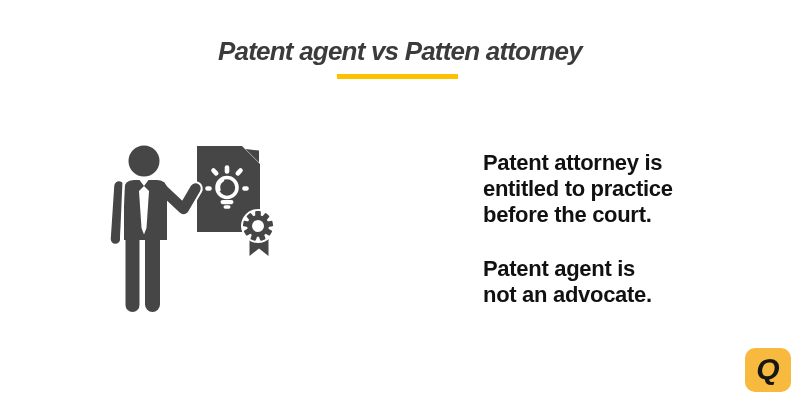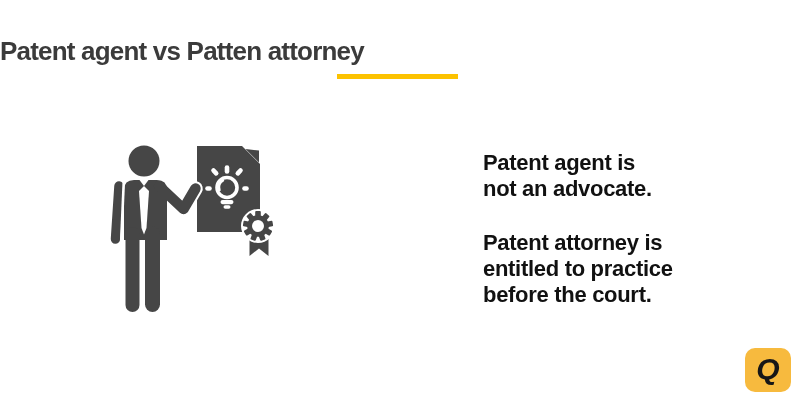--- a/index.html
+++ b/index.html
@@ -1,21 +1,21 @@
 <!DOCTYPE html>
 <html><head>
 <meta charset="utf-8">
 <style>
   html,body{margin:0;padding:0;}
   body{width:800px;height:400px;overflow:hidden;background:#ffffff;
        font-family:"Liberation Sans","DejaVu Sans",sans-serif;}
   .slide{position:relative;width:800px;height:400px;background:#ffffff;}
 
-  .slide-title{position:absolute;top:36px;left:0;width:800px;
-       font-weight:600;font-size:26px;letter-spacing:-0.8px;
+  .slide-title{position:absolute;top:36px;left:0;width:800px;text-align:center;
+       font-style:italic;font-weight:600;font-size:26px;letter-spacing:-0.8px;
        color:#3b3b3b;}
   .title-underline{position:absolute;top:74px;left:337px;width:121px;height:5px;
        background:#fcc200;}
 
   .illustration{position:absolute;left:108px;top:130px;width:200px;height:200px;}
 
   .body-text{position:absolute;left:483px;top:150px;width:230px;
        font-weight:bold;font-size:22px;line-height:26px;letter-spacing:-0.3px;
        color:#111111;}
   .body-text p{margin:0;white-space:pre-line;}
@@ -91,24 +91,24 @@
         <rect x="147.2" y="81" width="5.6" height="7" rx="1" transform="rotate(240,150,96)"></rect>
         <rect x="147.2" y="81" width="5.6" height="7" rx="1" transform="rotate(280,150,96)"></rect>
         <rect x="147.2" y="81" width="5.6" height="7" rx="1" transform="rotate(320,150,96)"></rect>
         <circle cx="150" cy="96" r="10.8"></circle>
       </g>
       <circle cx="150" cy="96" r="6" fill="#ffffff"></circle>
     </g>
   </svg>
 
   <div class="body-text" style="color: rgb(17, 17, 17);">
-    <p>Patent agent is
-not an advocate.</p>
     <p>Patent attorney is
 entitled to practice
 before the court.</p>
+    <p>Patent agent is
+not an advocate.</p>
   </div>
 
   <div class="brand-logo" style="background-color: rgb(247, 186, 62);">
     <span style="color: rgb(23, 23, 23);">Q</span>
   </div>
 
 </div>
 
 </body></html>

